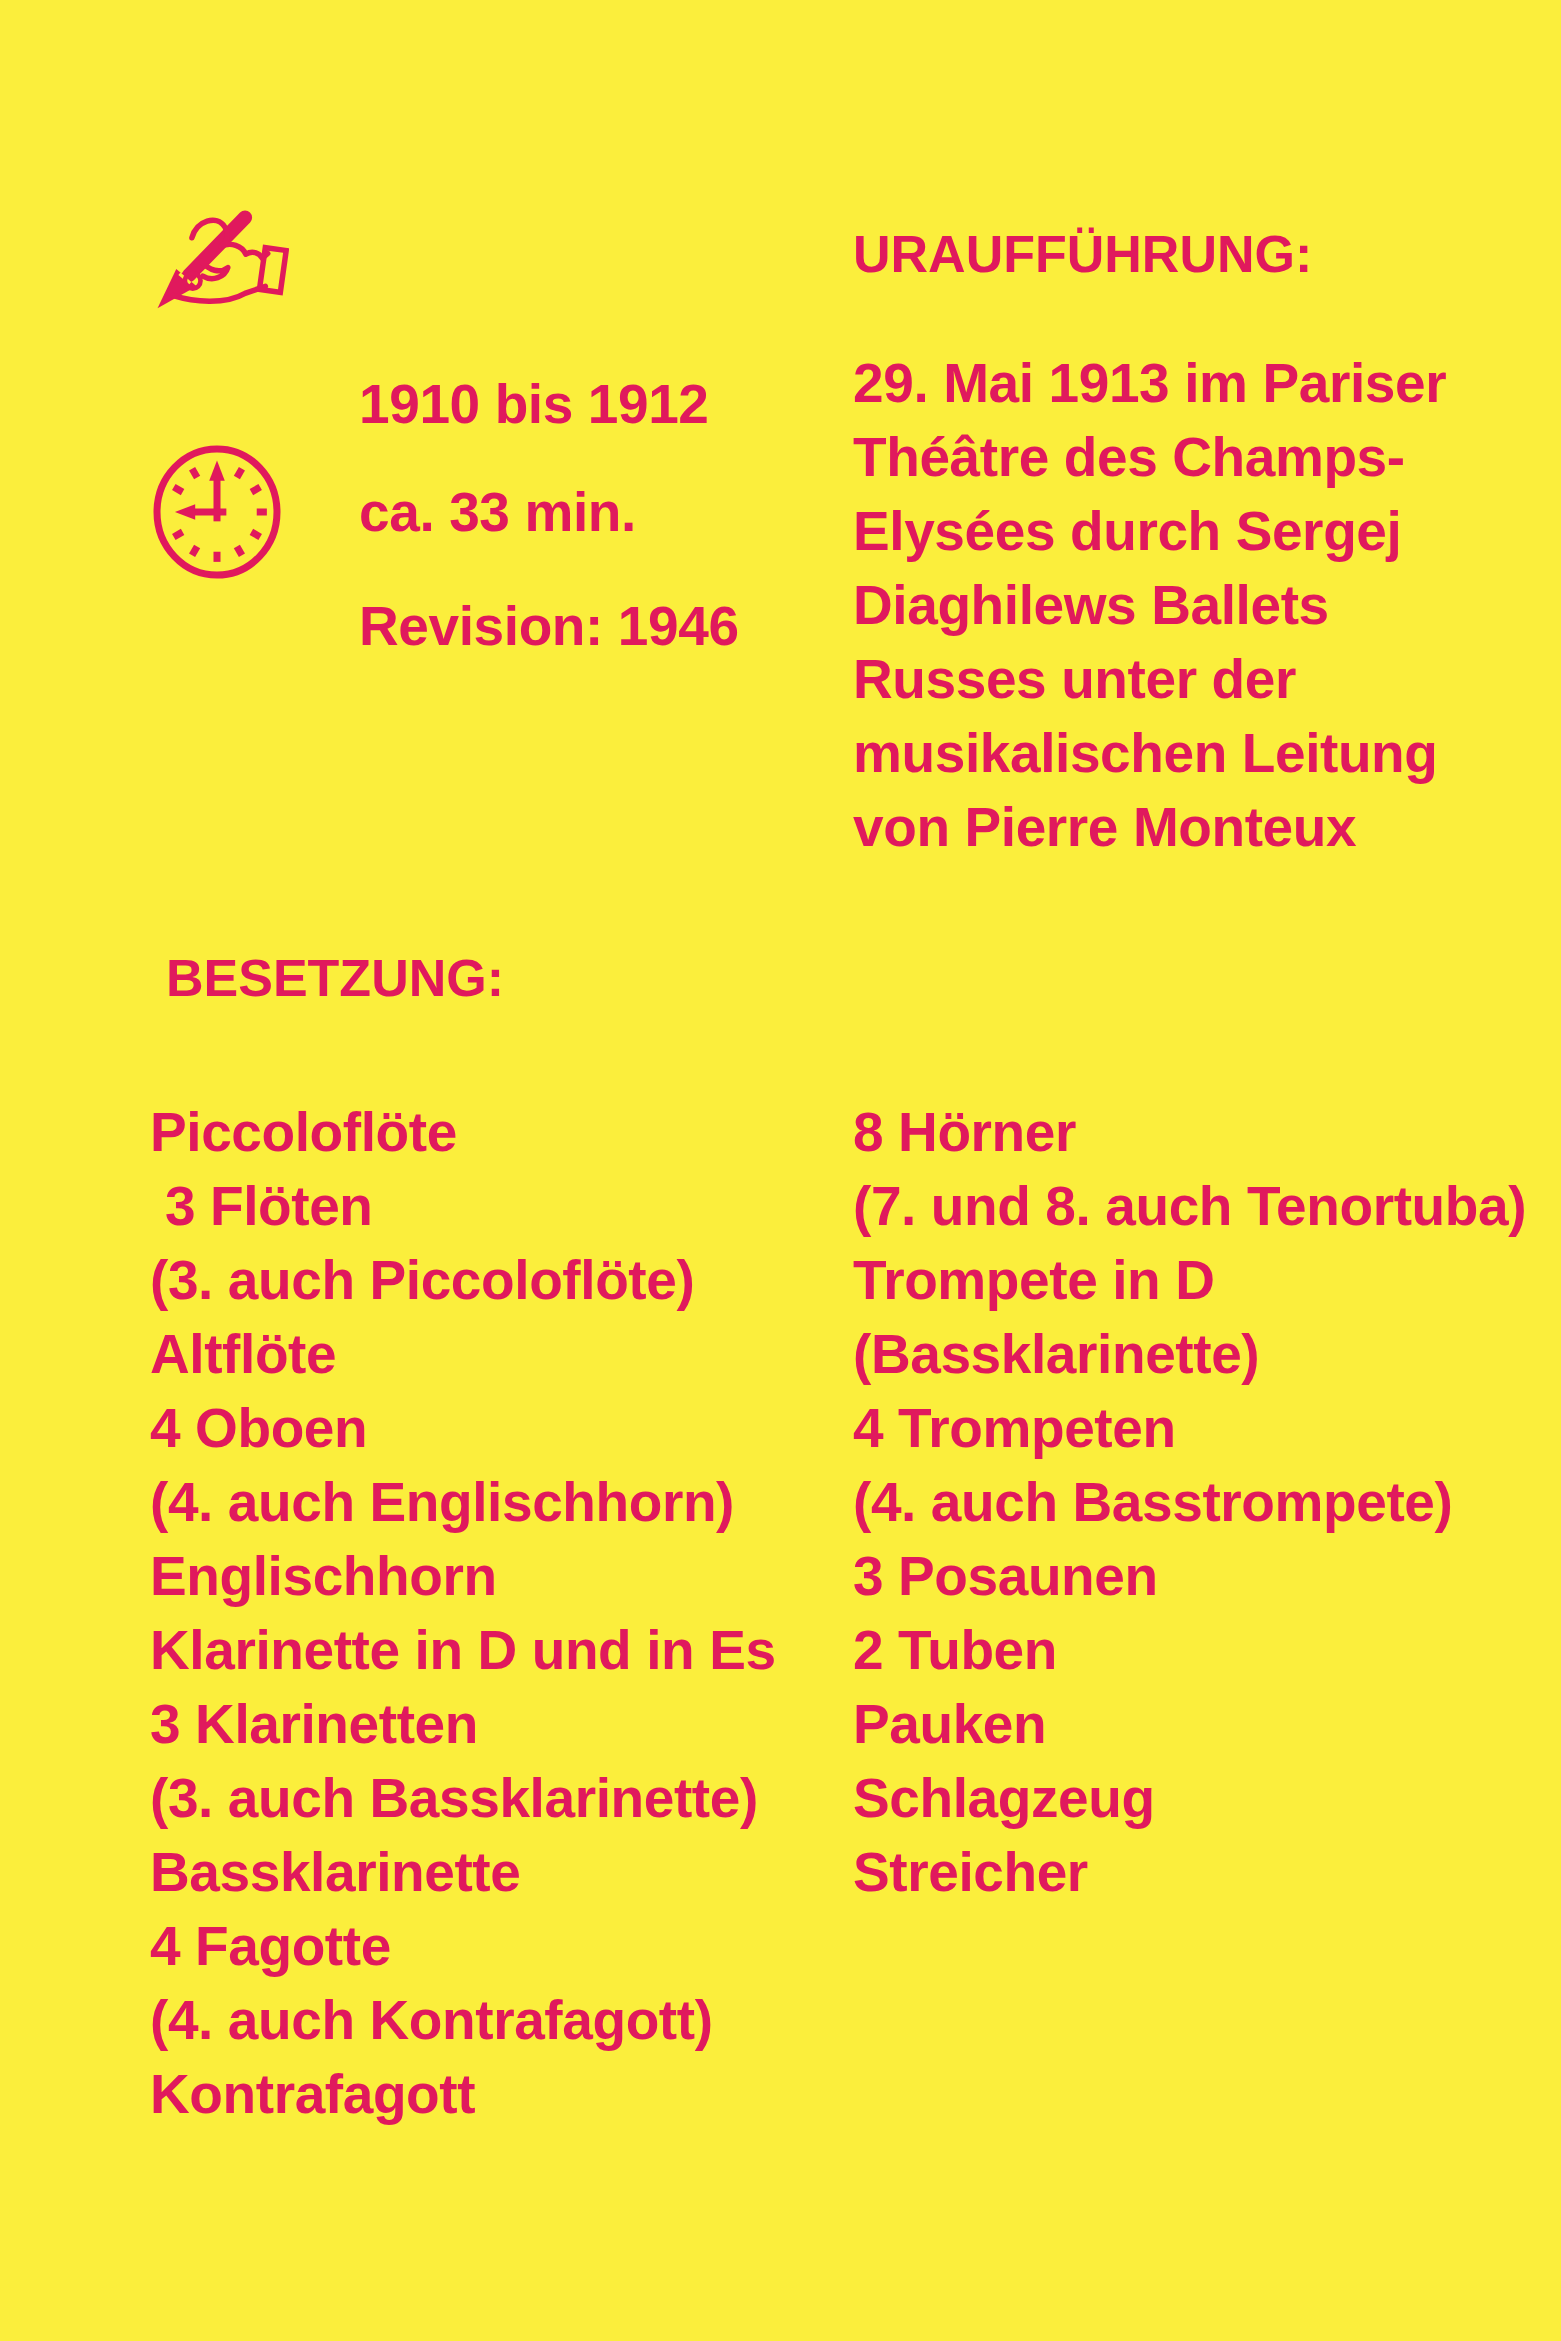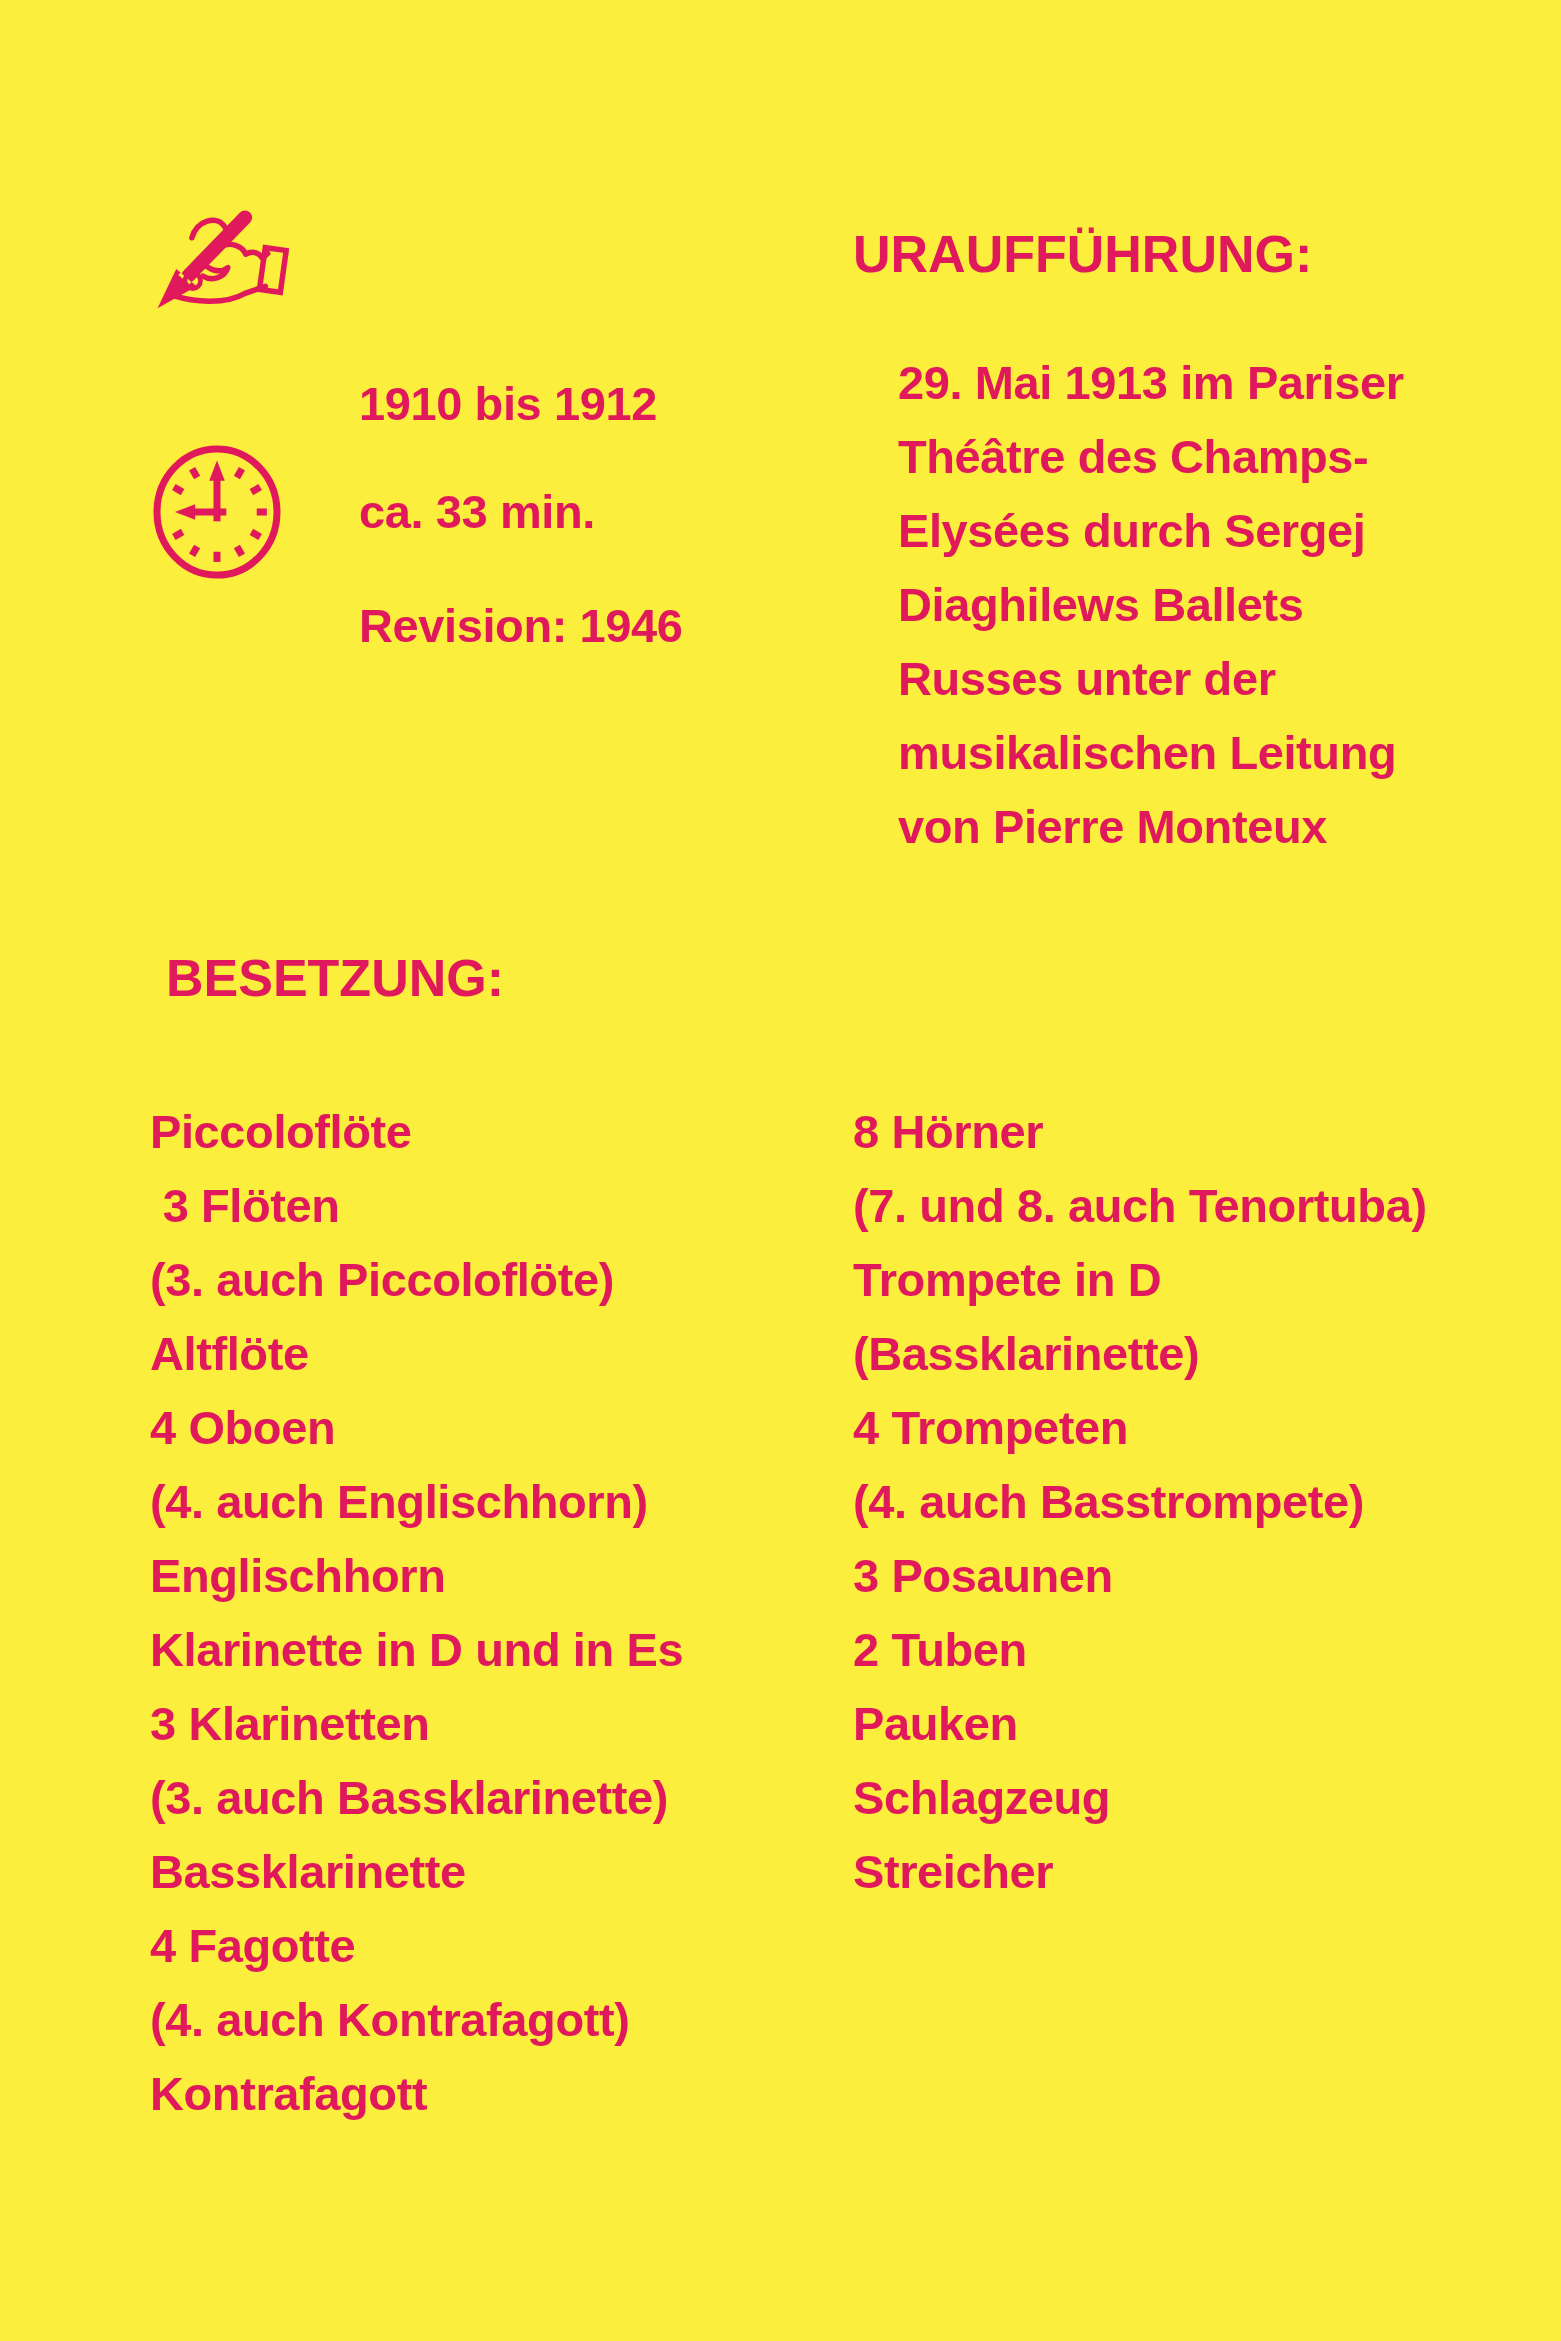--- a/index.html
+++ b/index.html
@@ -13,21 +13,21 @@
     position:relative;
     width:1561px;
     height:2342px;
     margin:0 auto;
     background:var(--bg);
     color:var(--accent);
     overflow:hidden;
   }
   .abs{position:absolute;}
   .body-text{
-    font-size:47px;
+    font-size:55px;
     font-weight:700;
     line-height:74px;
     letter-spacing:-0.4px;
     white-space:pre;
     color:var(--accent);
   }
   .heading{
     font-size:52px;
     font-weight:700;
     line-height:74px;
@@ -89,21 +89,21 @@
 
       <line x1="98" y1="86" x2="54" y2="86" stroke="var(--accent)" stroke-width="9"></line>
       <polygon points="32,86 58,76 58,96" fill="var(--accent)"></polygon>
     </svg>
   </div>
 
   <div class="abs body-text" style="left:359px; top:475px;">ca. 33 min.</div>
 
   <div class="abs heading" style="left:853px; top:217px;">URAUFFÜHRUNG:</div>
 
-  <div class="abs body-text" style="left:853px; top:346px;margin-left:45px;"><div>29. Mai 1913 im Pariser</div><div>Théâtre des Champs-</div><div>Elysées durch Sergej</div><div>Diaghilews Ballets</div><div>Russes unter der</div><div>musikalischen Leitung</div><div>von Pierre Monteux</div></div>
+  <div class="abs body-text" style="left:853px; top:346px;"><div>29. Mai 1913 im Pariser</div><div>Théâtre des Champs-</div><div>Elysées durch Sergej</div><div>Diaghilews Ballets</div><div>Russes unter der</div><div>musikalischen Leitung</div><div>von Pierre Monteux</div></div>
 
   <div class="abs heading" style="left:166px; top:941px;">BESETZUNG:</div>
 
   <div class="abs body-text" style="left:150px; top:1095px;"><div>Piccoloflöte</div><div> 3 Flöten</div><div>(3. auch Piccoloflöte)</div><div>Altflöte</div><div>4 Oboen</div><div>(4. auch Englischhorn)</div><div>Englischhorn</div><div>Klarinette in D und in Es</div><div>3 Klarinetten</div><div>(3. auch Bassklarinette)</div><div>Bassklarinette</div><div>4 Fagotte</div><div>(4. auch Kontrafagott)</div><div>Kontrafagott</div></div>
 
   <div class="abs body-text" style="left:853px; top:1095px;"><div>8 Hörner</div><div>(7. und 8. auch Tenortuba)</div><div>Trompete in D</div><div>(Bassklarinette)</div><div>4 Trompeten</div><div>(4. auch Basstrompete)</div><div>3 Posaunen</div><div>2 Tuben</div><div>Pauken</div><div>Schlagzeug</div><div>Streicher</div></div>
 
 </div>
 
 

